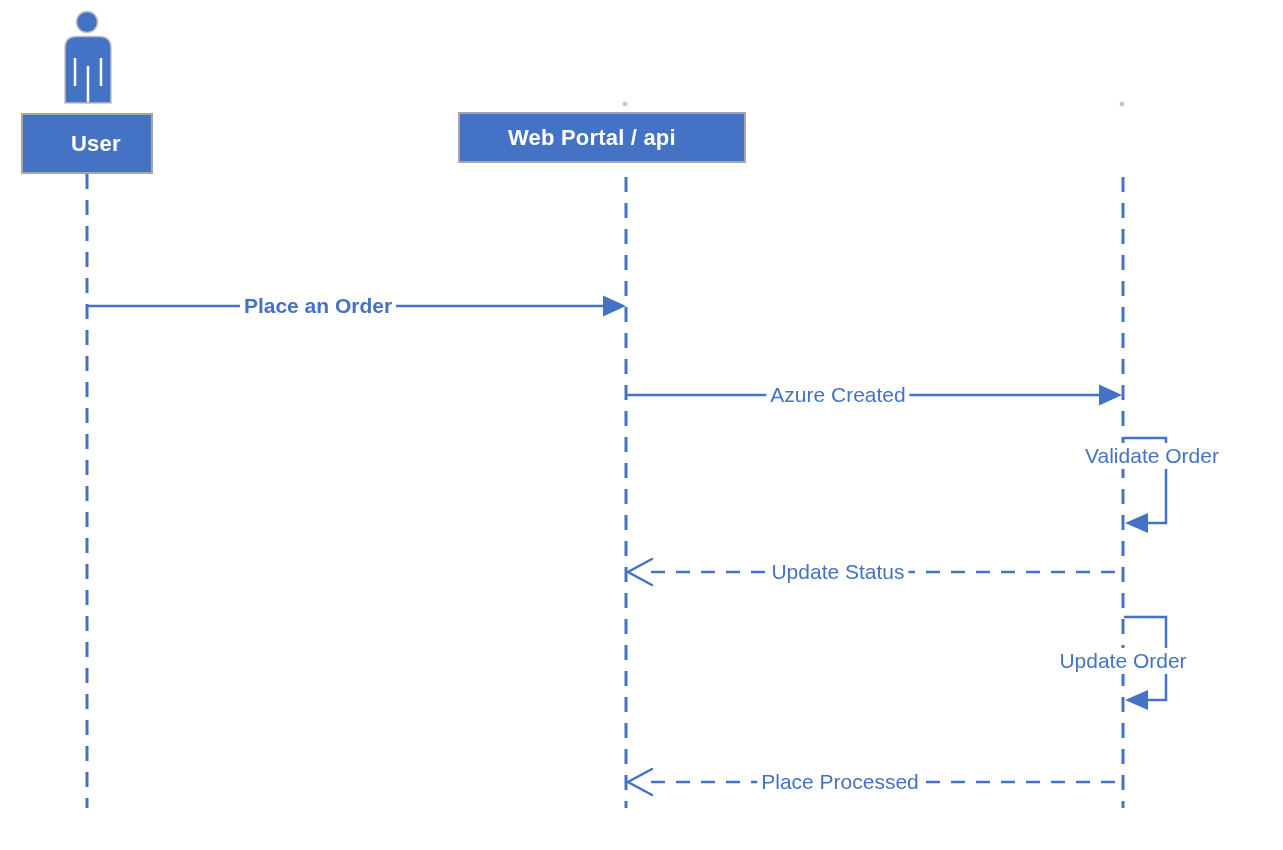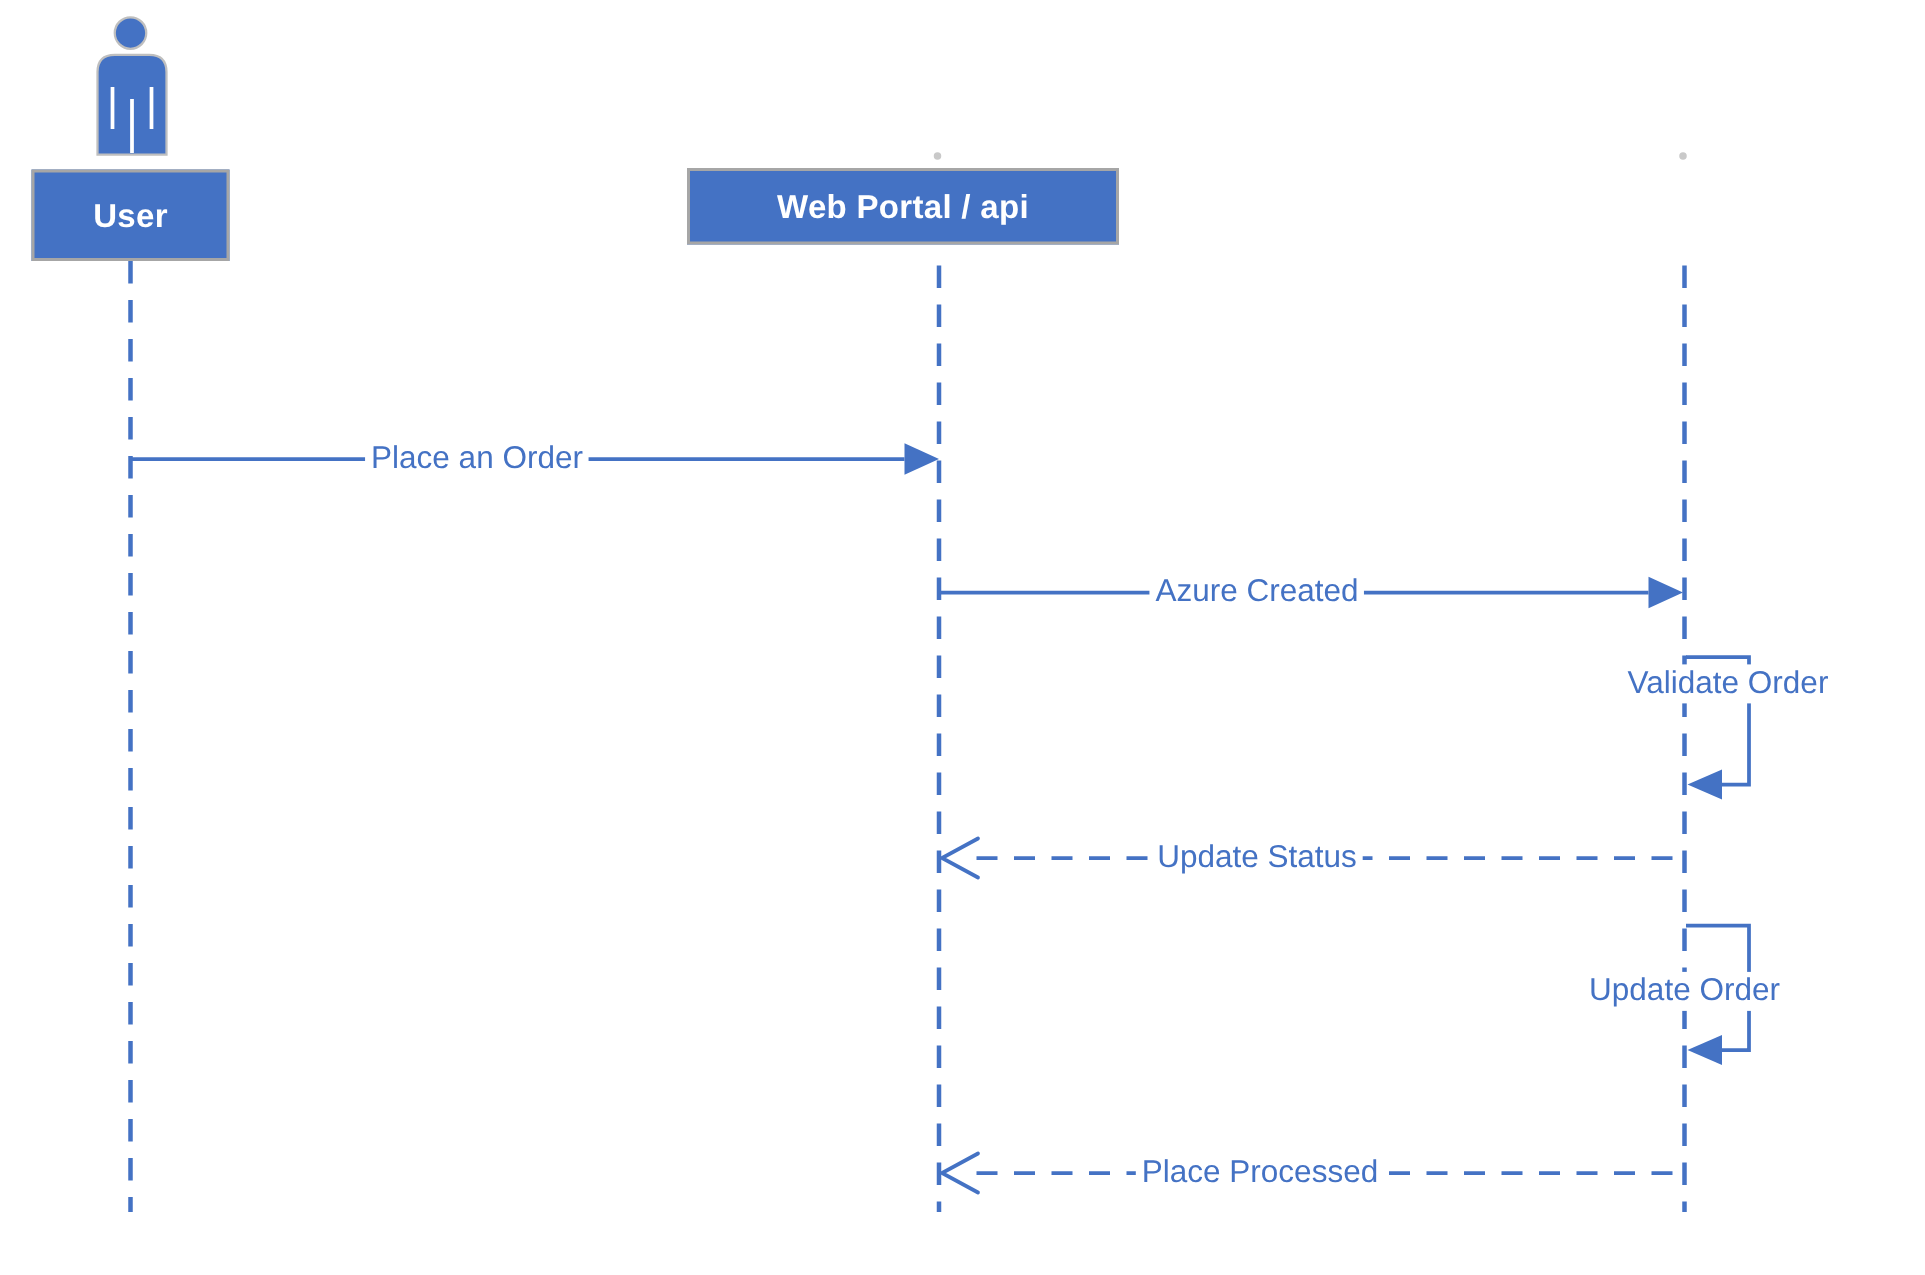--- a/index.html
+++ b/index.html
@@ -46,41 +46,41 @@
     fill: none;
     stroke-linecap: round;
   }
   .participant-box {
     position: absolute;
     background: #4472C4;
     border: 2px solid #A6A6A6;
     color: #ffffff;
     display: flex;
     align-items: center;
-    justify-content: center;
     font-size: 22px;
     font-weight: 600;
     letter-spacing: 0.2px;
     box-sizing: border-box;
     white-space: nowrap;
+    padding-left: 48px;
   }
   .box-user  { left: 21px;  top: 113px; width: 132px; height: 61px; }
   .box-web   { left: 458px; top: 112px; width: 288px; height: 51px; }
   .box-azure { left: 978px; top: 112px; width: 290px; height: 63px; }
   .msg-label {
     position: absolute;
     transform: translate(-50%, -50%);
     background: #ffffff;
     color: #4472C4;
     font-size: 21px;
     line-height: 1.15;
     padding: 1px 4px;
     white-space: nowrap;
   }
-  .lbl-1 { left: 318px;  top: 306px; }
+  .lbl-1 { left: 318px;  top: 306px; font-weight: bold; }
   .lbl-2 { left: 838px;  top: 395px; }
   .lbl-3 { left: 1122px; top: 456px; margin-left: 30px; }
   .lbl-4 { left: 838px;  top: 572px; text-align: right; }
   .lbl-5 { left: 1123px; top: 661px; }
   .lbl-6 { left: 840px;  top: 782px; }
 </style>
 </head>
 <body>
 
 <div class="canvas">

